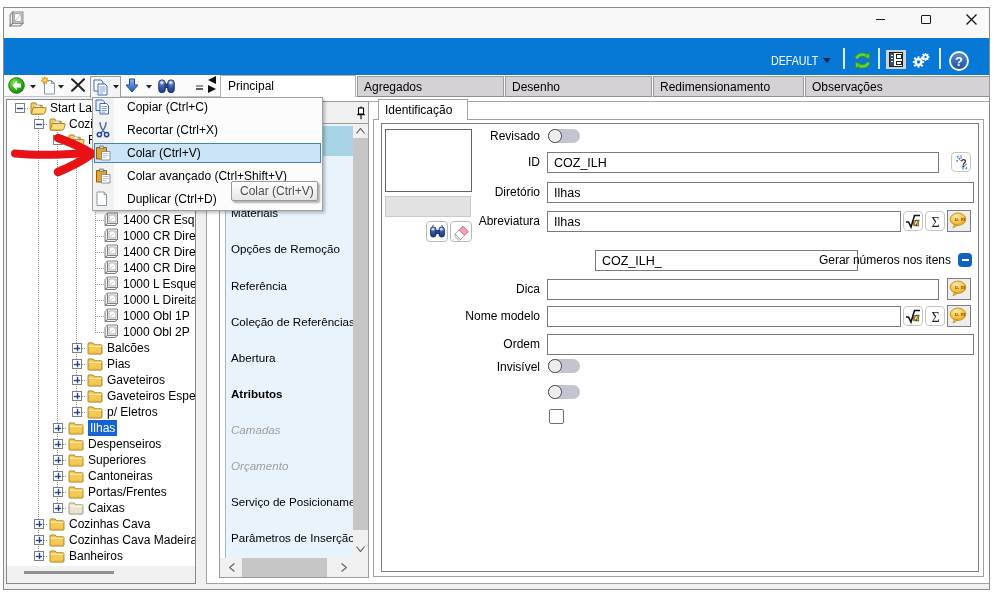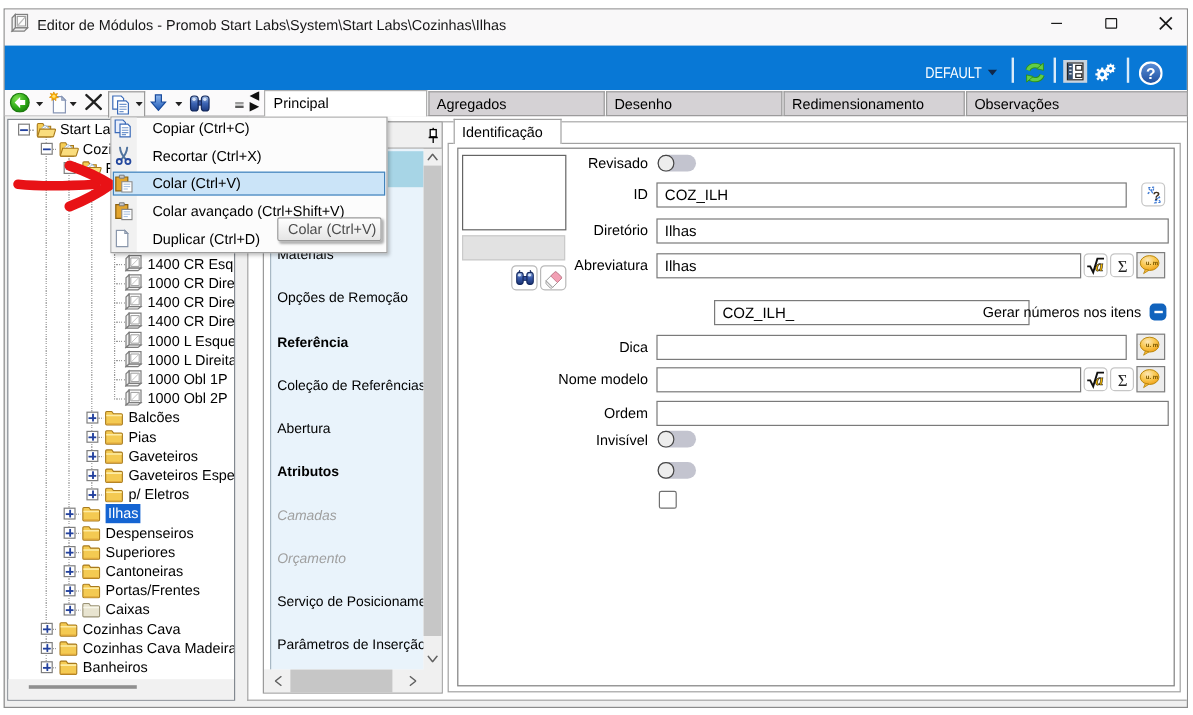--- a/index.html
+++ b/index.html
@@ -19,21 +19,20 @@
 .toggle .track { position:absolute; left:0; top:0; width:32px; height:14px; border-radius:7px; background:#c3c4cf; }
 .toggle .knob { position:absolute; left:0px; top:0px; width:13.5px; height:13.5px; border-radius:50%; background:#ededed; border:1.5px solid #464646; }
 </style>
 </head>
 <body>
 <div id="stage">
 
 <div class="abs" style="left:3px;top:7px;width:987px;height:583px;background:#f0f0f0;border:1px solid #8b8b8b;"></div>
 
 <div class="abs" style="left:4px;top:8px;width:985px;height:30px;background:#f9f8f9;"></div>
-<div class="abs txt" style="left:31px;top:14px;color:#161616;">Editor de Módulos - Promob Start Labs\System\Start Labs\Cozinhas\Ilhas</div>
 <div class="abs" style="left:8px;top:11px;"><svg width="17" height="16" viewBox="0 0 15 15">
 <path d="M4 1 L13.5 1 L13.5 11.5 L4 11.5 Z" fill="#fdfdfd" stroke="#808080" stroke-width="1"></path>
 <path d="M4 1 L1.5 3.5 L1.5 14 L4 11.5 Z" fill="#f0f0f0" stroke="#808080" stroke-width="1"></path>
 <path d="M1.5 14 L11 14 L13.5 11.5 L4 11.5 Z" fill="#f0f0f0" stroke="#808080" stroke-width="1"></path>
 <path d="M5.5 2.5 L12 2.5 L12 10 L5.5 10 Z" fill="none" stroke="#9a9a9a" stroke-width="0.9"></path>
 <path d="M12 2.6 L5.6 10" stroke="#b8b8b8" stroke-width="0.9"></path>
 </svg></div>
 <div class="abs" style="left:876px;top:19px;width:9px;height:1.4px;background:#1a1a1a;"></div>
 <div class="abs" style="left:921px;top:15px;width:10px;height:9px;border:1.4px solid #1a1a1a;border-radius:1px;"></div>
 <svg class="abs" style="left:965px;top:13px;" width="13" height="13">
@@ -465,21 +464,21 @@
 <path d="M1.2 8.6 L8.8 8.6" stroke="#000" stroke-width="1.3"></path>
 <path d="M5 8.6 L5 13.2" stroke="#000" stroke-width="1.1"></path>
 </svg></div>
 <div class="abs" style="left:220px;top:124px;width:133px;height:434px;background:#fff;"></div>
 <div class="abs" style="left:225px;top:124px;width:128px;height:434px;background:#e9f3fb;border-left:1px solid #a8b8c4;overflow:hidden;">
 <div class="abs" style="left:0px;top:2px;width:128px;height:30px;background:#a7d5e6;"></div>
 <div class="abs txt" style="left:5px;top:9px;height:16px;line-height:16px;font-size:11.6px;">Identificação</div>
 <div class="abs txt" style="left:5px;top:45px;height:16px;line-height:16px;font-size:11.6px;">Informações</div>
 <div class="abs txt" style="left:5px;top:81px;height:16px;line-height:16px;font-size:11.6px;">Materiais</div>
 <div class="abs txt" style="left:5px;top:117px;height:16px;line-height:16px;font-size:11.6px;">Opções de Remoção</div>
-<div class="abs txt" style="left:5px;top:154px;height:16px;line-height:16px;font-size:11.6px;font-weight:bold;">Referência</div>
+<div class="abs txt" style="left:5px;top:154px;height:16px;line-height:16px;font-size:11.6px;font-weight:normal;">Referência</div>
 <div class="abs txt" style="left:5px;top:190px;height:16px;line-height:16px;font-size:11.6px;">Coleção de Referências</div>
 <div class="abs txt" style="left:5px;top:226px;height:16px;line-height:16px;font-size:11.6px;">Abertura</div>
 <div class="abs txt" style="left:5px;top:262px;height:16px;line-height:16px;font-size:11.6px;font-weight:bold;">Atributos</div>
 <div class="abs txt" style="left:5px;top:298px;height:16px;line-height:16px;font-size:11.6px;font-style:italic;color:#9f9f9f;">Camadas</div>
 <div class="abs txt" style="left:5px;top:334px;height:16px;line-height:16px;font-size:11.6px;font-style:italic;color:#9f9f9f;">Orçamento</div>
 <div class="abs txt" style="left:5px;top:370px;height:16px;line-height:16px;font-size:11.6px;">Serviço de Posicionamento</div>
 <div class="abs txt" style="left:5px;top:406px;height:16px;line-height:16px;font-size:11.6px;">Parâmetros de Inserção</div>
 </div>
 <div class="abs" style="left:353px;top:124px;width:15px;height:434px;background:#f0f0f0;"></div>
 <svg class="abs" style="left:356px;top:128px;" width="9" height="6">

